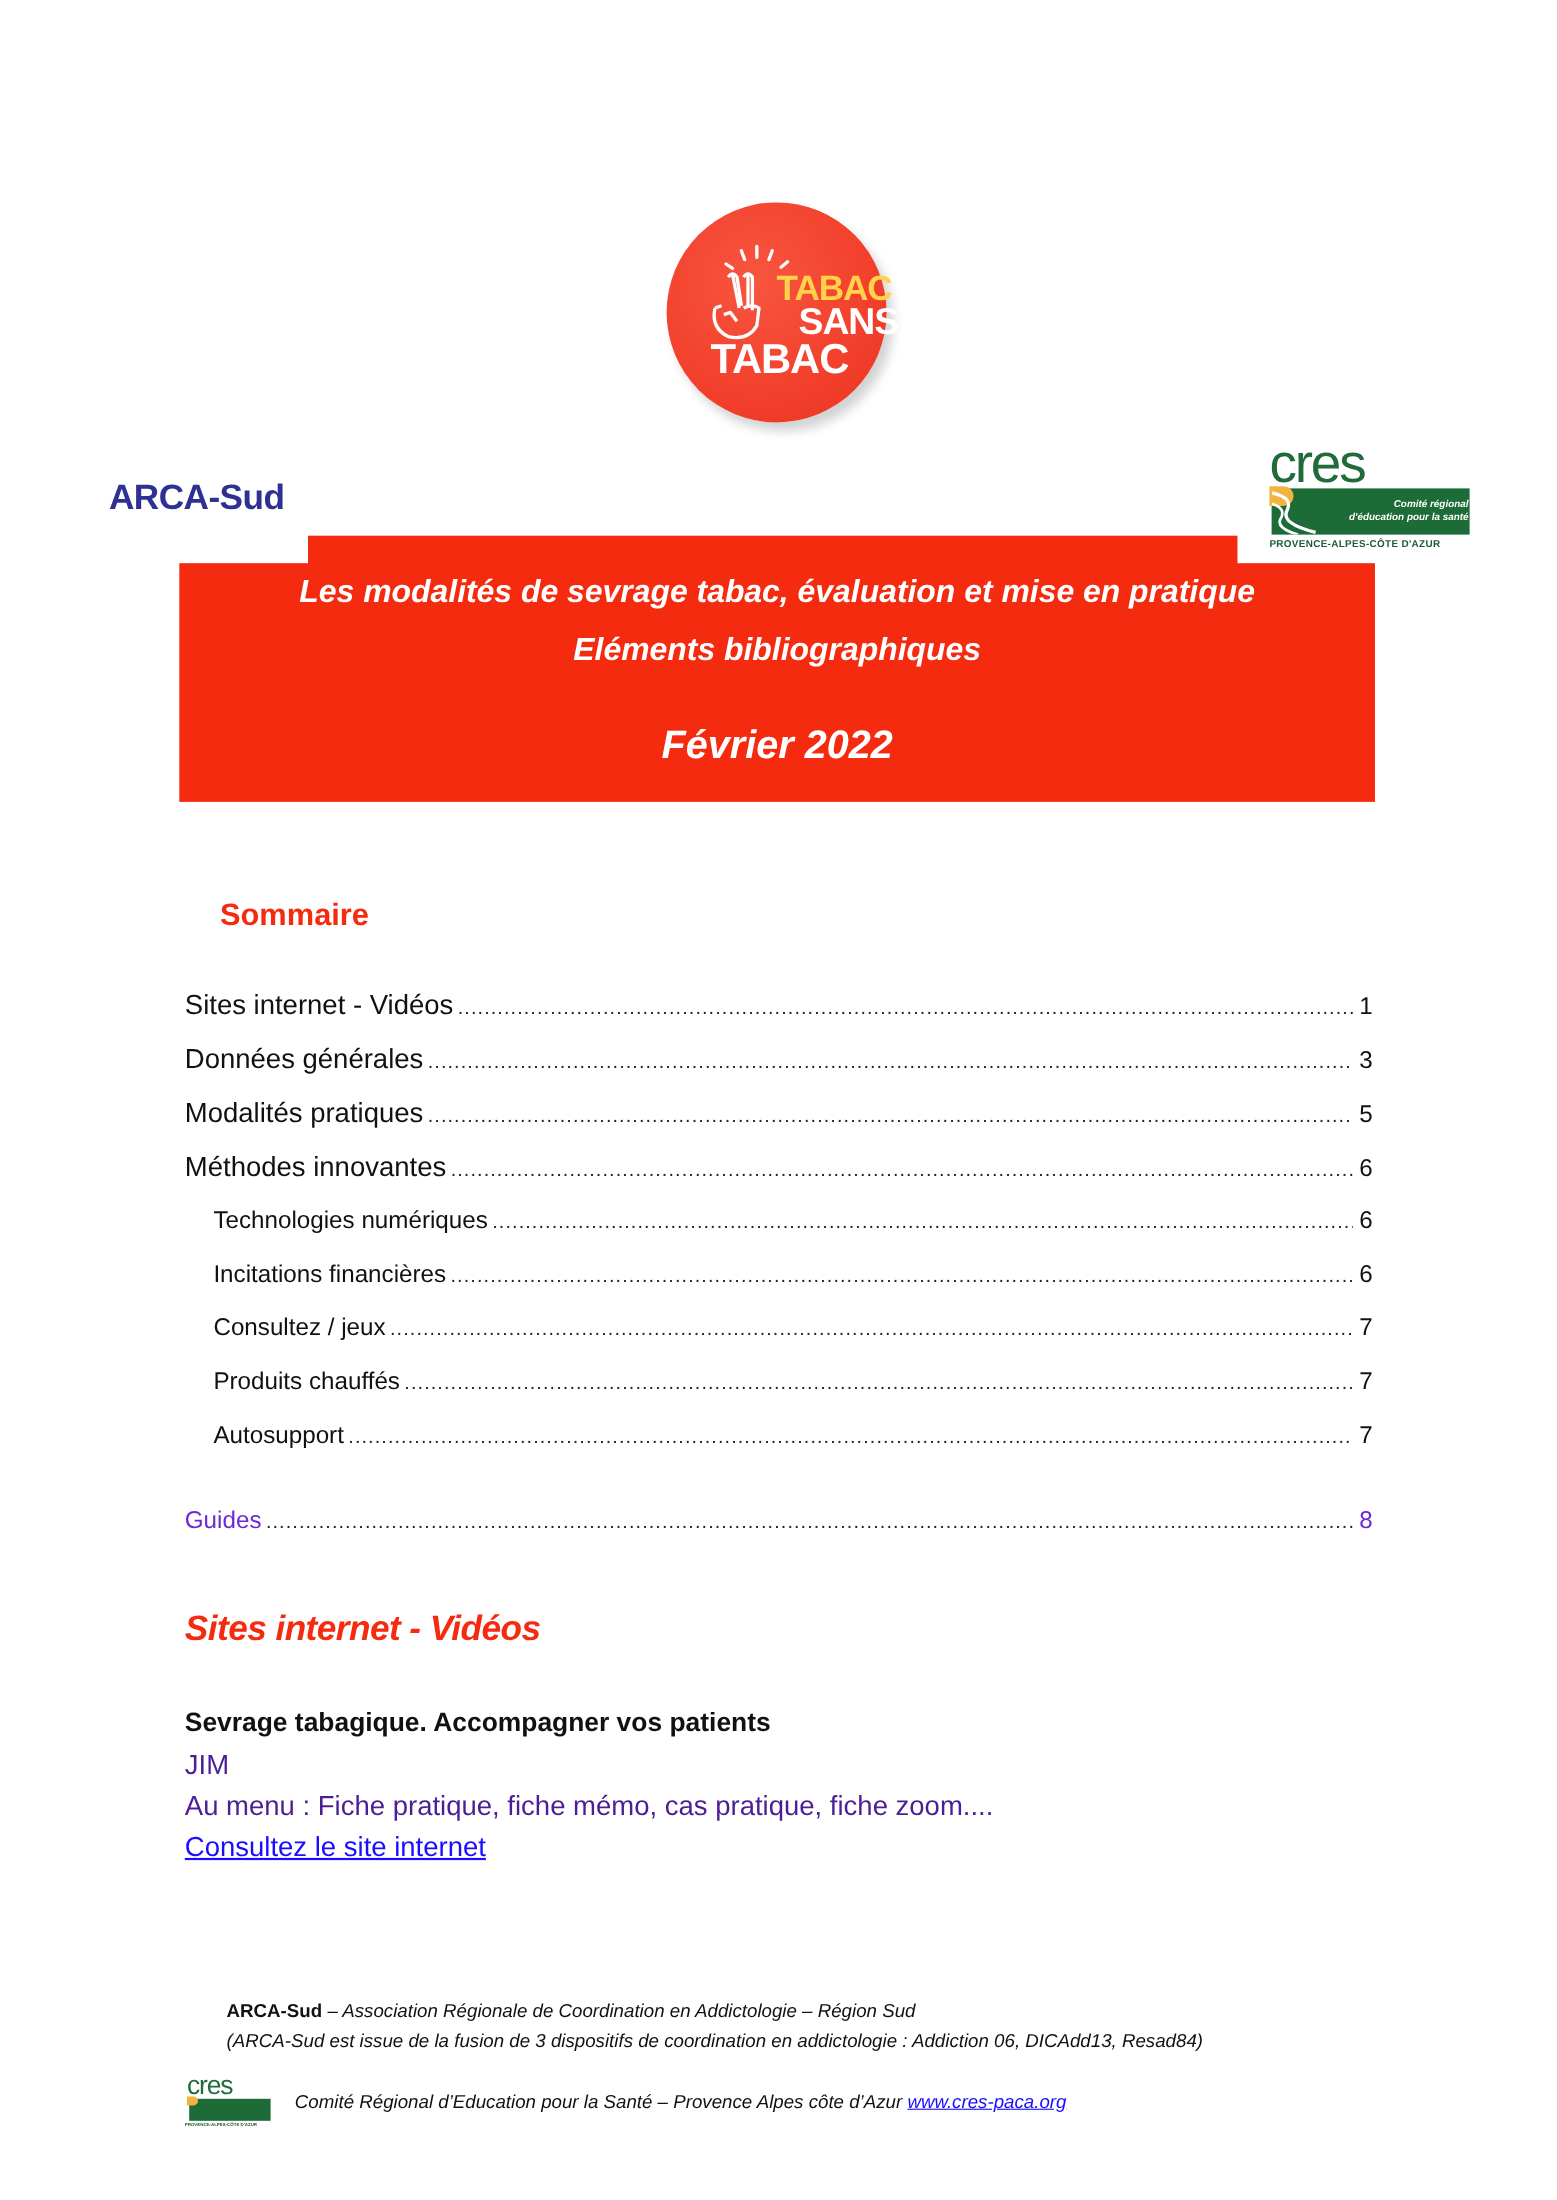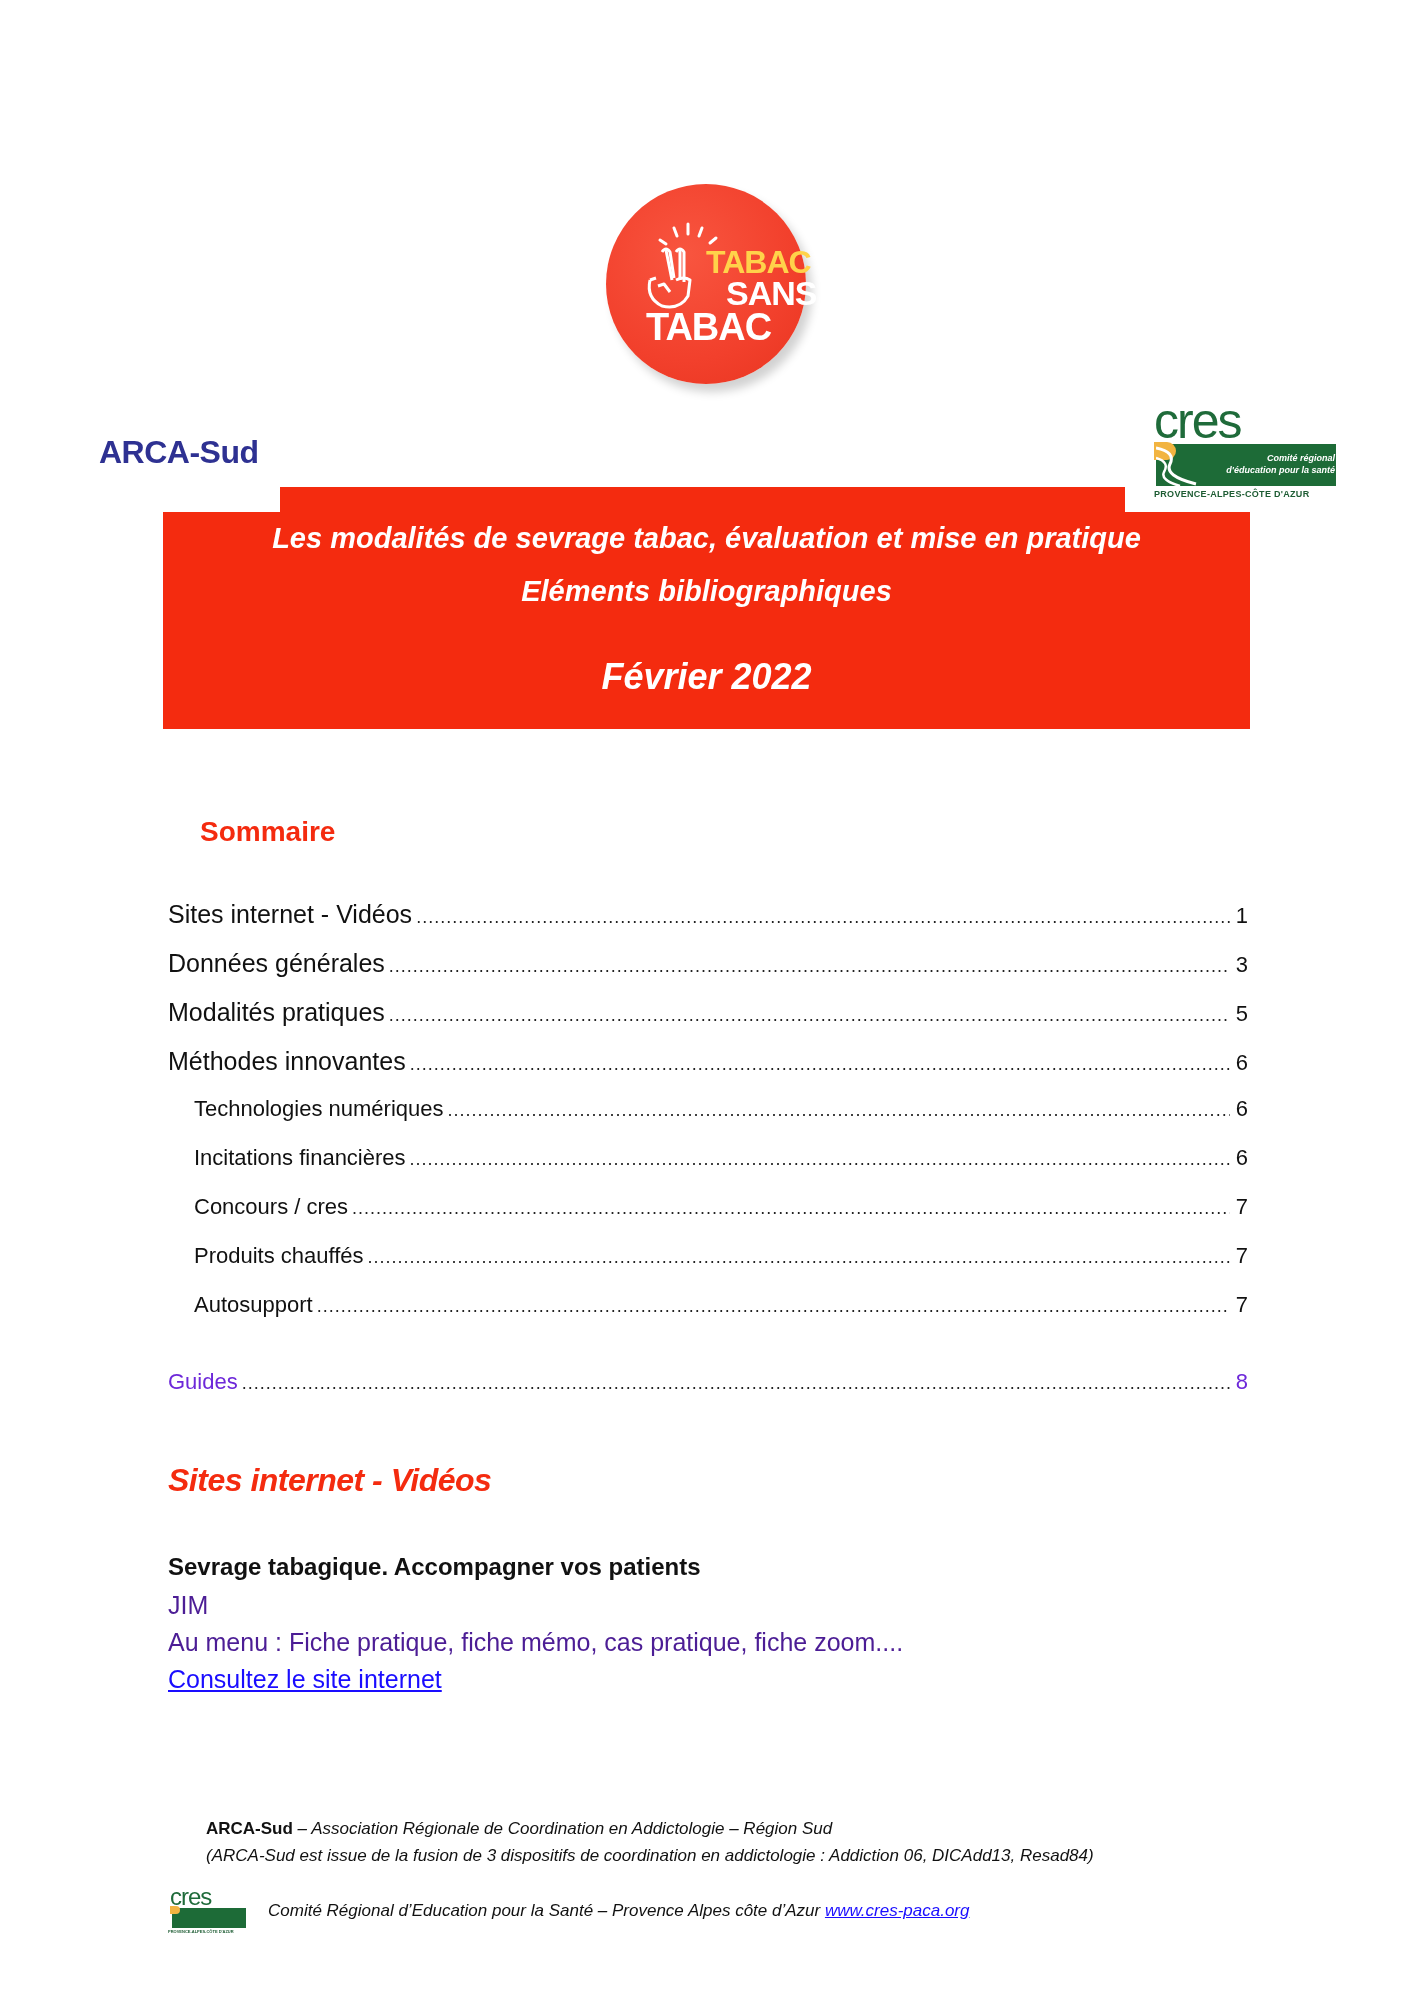--- a/index.html
+++ b/index.html
@@ -149,21 +149,21 @@
     <span>Technologies numériques</span>
     <span class="toc-dots"></span>
     <span class="toc-page">6</span>
   </div>
   <div class="toc-row l2">
     <span>Incitations financières</span>
     <span class="toc-dots"></span>
     <span class="toc-page">6</span>
   </div>
   <div class="toc-row l2">
-    <span>Concours / cres</span>
+    <span>Consultez / jeux</span>
     <span class="toc-dots"></span>
     <span class="toc-page">7</span>
   </div>
   <div class="toc-row l2">
     <span>Produits chauffés</span>
     <span class="toc-dots"></span>
     <span class="toc-page">7</span>
   </div>
   <div class="toc-row l2">
     <span>Autosupport</span>

